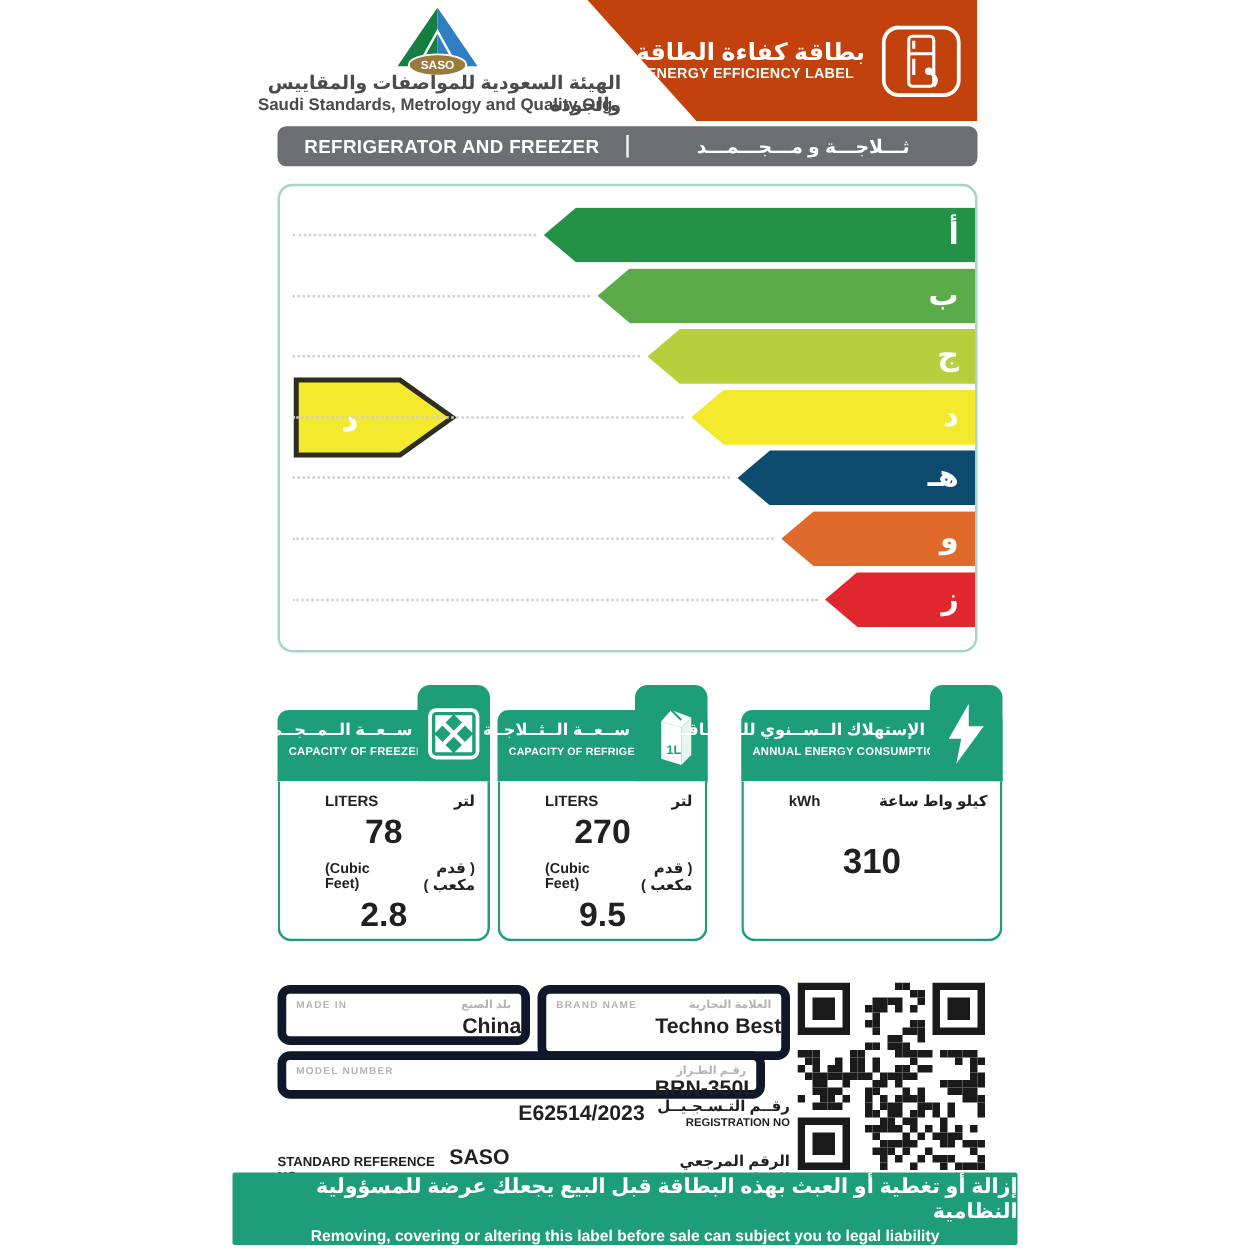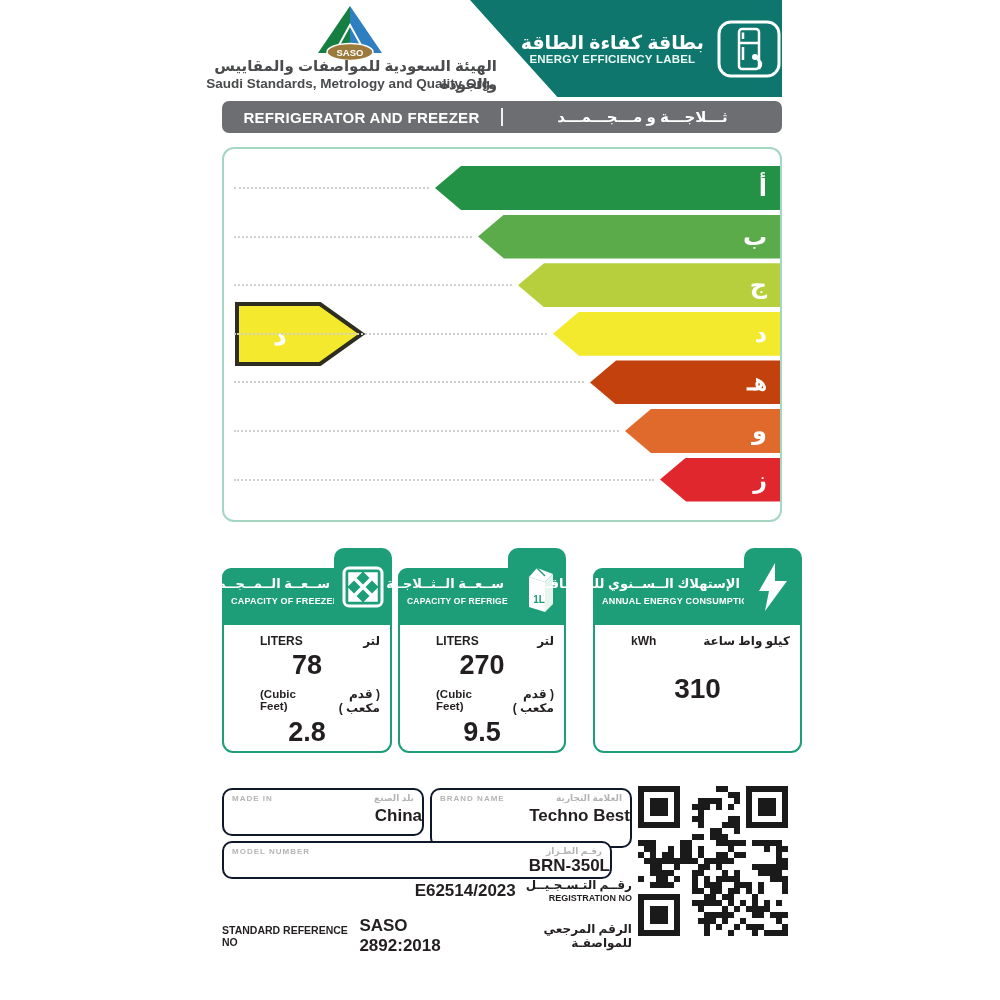--- a/index.html
+++ b/index.html
@@ -6,23 +6,23 @@
   #canvas{
     position:relative;width:1000px;height:1000px;background:#ffffff;
     font-family:"Liberation Sans","DejaVu Sans",sans-serif;color:#231f20;
     outline:1px solid #ececec;overflow:hidden;
   }
   .abs{position:absolute;}
   
   #org-ar{left:205px;top:57px;width:292px;font-size:15px;font-weight:bold;color:#4a4b4d;direction:rtl;}
   #org-en{left:200px;top:76px;width:300px;text-align:center;font-size:13.5px;font-weight:bold;color:#4a4b4d;}
   #banner{
-    left:470px;top:0;width:312px;height:97px;background:#0f766e;
+    left:470px;top:0;width:312px;height:97px;background:#c2410c;
     clip-path:polygon(0 0,100% 0,100% 100%,28% 100%);
-    display:flex;align-items:center;justify-content:flex-end;gap:12px;box-sizing:border-box;
+    display:flex;align-items:center;justify-content:flex-end;gap:12px;padding-right:12px;box-sizing:border-box;
   }
   #banner .ttl-ar{font-size:19px;font-weight:bold;color:#fff;direction:rtl;text-align:center;line-height:1.15;}
   #banner .ttl-en{font-size:11.5px;font-weight:bold;color:#e9fbf4;text-align:center;letter-spacing:.2px;}
   
   #pill{
     left:222px;top:101px;width:560px;height:32px;background:#6d6e71;border-radius:7px;
     display:flex;align-items:center;color:#fff;font-weight:bold;
   }
   #pill .en{flex:1;text-align:center;font-size:15px;letter-spacing:.3px;}
   #pill .sep{width:2px;height:18px;background:#fff;opacity:.9;}
@@ -44,21 +44,21 @@
   .panel .phead .t-en{color:#fff;font-weight:bold;font-size:9px;white-space:nowrap;letter-spacing:.2px;margin-top:4px;}
   .panel .pbody{
     position:absolute;left:0;right:0;top:77px;bottom:0;background:#fff;
     border:2px solid #1e9e78;border-top:none;border-radius:0 0 11px 11px;box-sizing:border-box;padding:9px 10px 6px 10px;
   }
   .urow{display:flex;justify-content:space-between;align-items:baseline;font-weight:bold;font-size:12px;padding-left:26px;}
   .urow .ar{direction:rtl;font-size:12px;}
   .bigval{text-align:center;font-size:27px;font-weight:bold;line-height:1.1;margin-top:3px;}
   #panel-energy .bigval{margin-top:26px;font-size:28px;}
   
-  .ibox{position:absolute;border:2px solid #0f172a;border-radius:10px;box-sizing:border-box;background:#fff;}
+  .ibox{position:absolute;border:7px solid #0f172a;border-radius:10px;box-sizing:border-box;background:#fff;}
   .ibox .lab-en{position:absolute;left:8px;top:4px;font-size:8px;font-weight:bold;color:#b3b5b4;letter-spacing:1px;}
   .ibox .lab-ar{position:absolute;right:8px;top:3px;font-size:9px;font-weight:bold;color:#b3b5b4;direction:rtl;}
   .ibox .val{position:absolute;left:0;right:0;top:16px;text-align:right;font-size:17px;font-weight:bold;}
   #reg-row{left:222px;top:878px;width:410px;display:flex;justify-content:flex-end;align-items:flex-start;gap:10px;}
   #reg-row .regval{font-size:17px;font-weight:bold;margin-top:3px;}
   #reg-row .regcol{text-align:right;}
   #reg-row .regcol .a{font-size:12px;font-weight:bold;direction:rtl;}
   #reg-row .regcol .e{font-size:9px;font-weight:bold;color:#231f20;margin-top:1px;}
   #std-row{left:222px;top:916px;width:410px;display:flex;justify-content:space-between;align-items:center;}
   #std-row .l{font-size:10.5px;font-weight:bold;}
@@ -124,21 +124,21 @@
       </div>
       <div class="dotline" style="top: 135.2px; width: 278px;"></div>
       <div class="ebar" style="top: 114.2px; left: 294px; width: 262px; background: rgb(183, 207, 61);">
         <span class="lt">ج</span>
       </div>
       <div class="dotline" style="top: 183.8px; width: 313px;"></div>
       <div class="ebar" style="top: 162.8px; left: 329px; width: 227px; background: rgb(243, 233, 45);">
         <span class="lt">د</span>
       </div>
       <div class="dotline" style="top: 232.4px; width: 350px;"></div>
-      <div class="ebar" style="top: 211.4px; left: 366px; width: 190px; background: #c2410c; font-family: Liberation Serif, serif;">
+      <div class="ebar" style="top: 211.4px; left: 366px; width: 190px; background: #0c4a6e;">
         <span class="lt">هـ</span>
       </div>
       <div class="dotline" style="top: 281px; width: 385px;"></div>
       <div class="ebar" style="top: 260px; left: 401px; width: 155px; background: rgb(224, 106, 43);">
         <span class="lt">و</span>
       </div>
       <div class="dotline" style="top: 329.6px; width: 420px;"></div>
       <div class="ebar" style="top: 308.6px; left: 436px; width: 120px; background: rgb(225, 39, 46);">
         <span class="lt">ز</span>
       </div>
@@ -463,14 +463,18 @@
         <rect x="12" y="12" width="18" height="18" fill="#1a1a1a"></rect>
         <rect x="108" y="0" width="42" height="42"></rect>
         <rect x="114" y="6" width="30" height="30" fill="#ffffff"></rect>
         <rect x="120" y="12" width="18" height="18" fill="#1a1a1a"></rect>
         <rect x="0" y="108" width="42" height="42"></rect>
         <rect x="6" y="114" width="30" height="30" fill="#ffffff"></rect>
         <rect x="12" y="120" width="18" height="18" fill="#1a1a1a"></rect>
       </g>
     </svg>
 
+  <div class="abs" id="footer">
+    <div class="f-ar">إزالة أو تغطية أو العبث بهذه البطاقة قبل البيع يجعلك عرضة للمسؤولية النظامية</div>
+    <div class="f-en">Removing, covering or altering this label before sale can subject you to legal liability</div>
+  </div>
 
 </div>
 
 </body></html>

